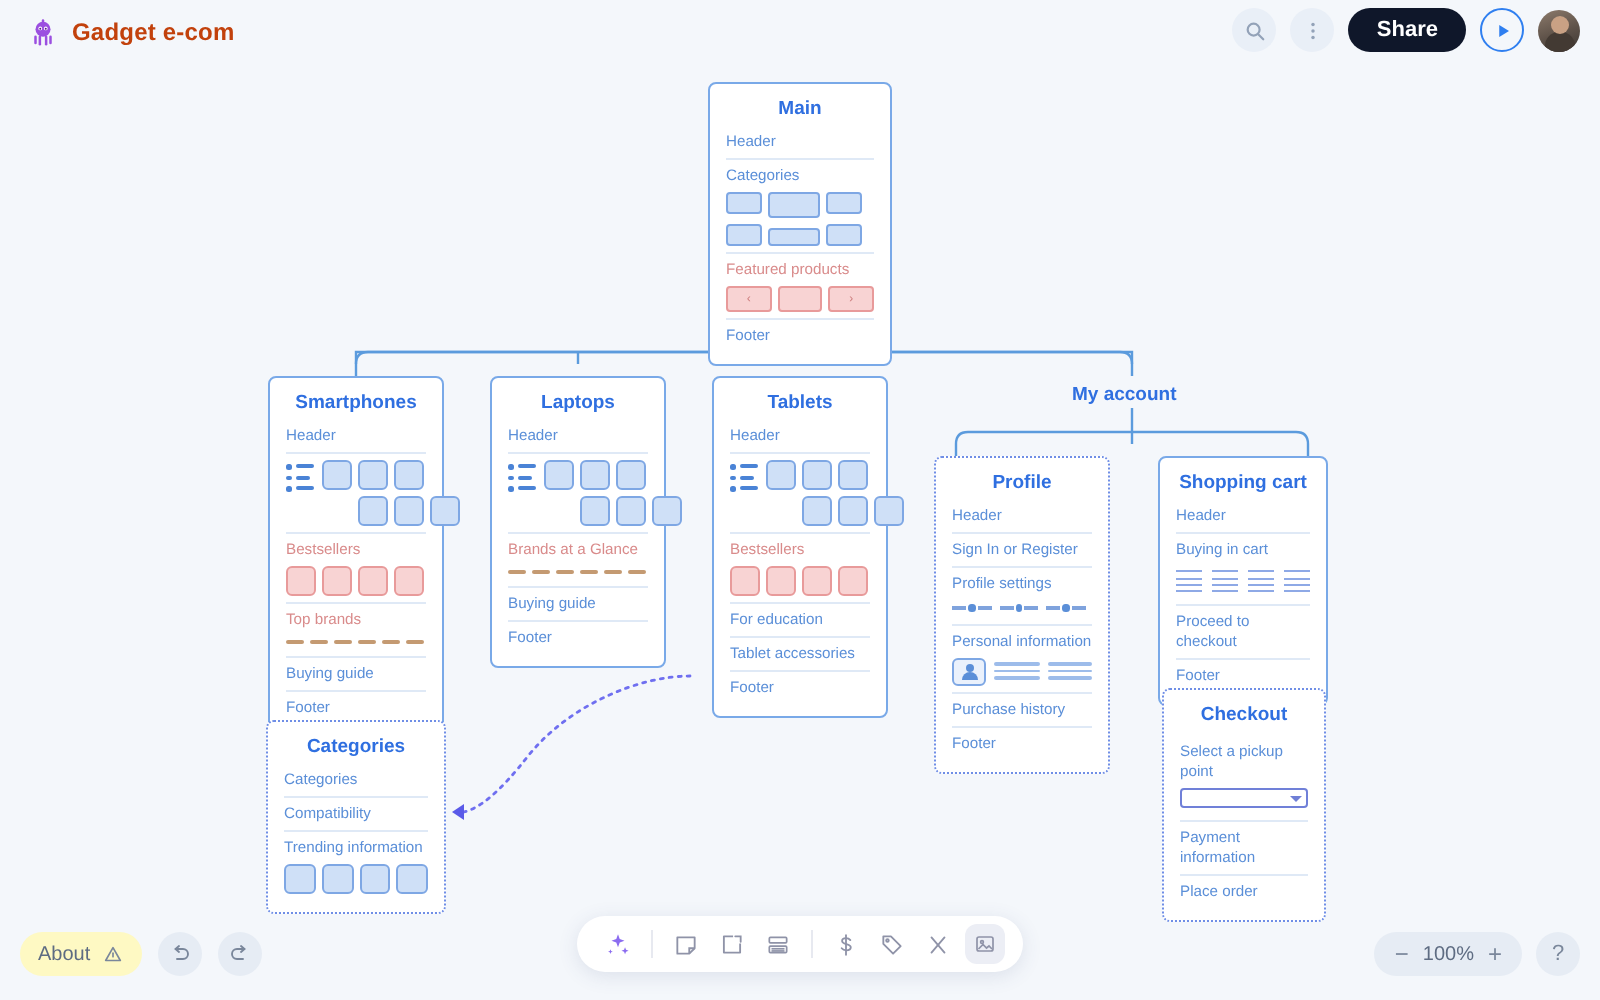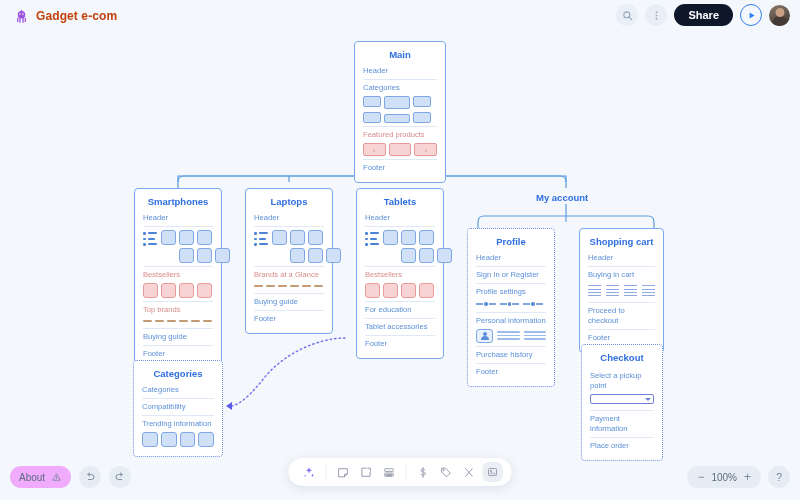--- a/index.html
+++ b/index.html
@@ -144,21 +144,21 @@
     box-shadow: 0 2px 10px rgba(60,80,120,.13);
     display: flex; align-items: center; padding: 0 9px; gap: 0; z-index: 50;
   }
   .tool { width: 23px; height: 23px; display: flex; align-items: center; justify-content: center; color: #8f93a8; }
   .tool.ai { color: #8b6cf0; }
   .tool.boxed { background: #eceef5; border-radius: 6px; width: 20px; height: 20px; margin-left: 2px; }
   .tdiv { width: 1px; height: 14px; background: #e7e9f0; margin: 0 5px; }
 
   .botleft { position: absolute; left: 10px; bottom: 12px; display: flex; align-items: center; gap: 8px; z-index: 50; }
   .pill {
-    height: 22px; border-radius: 11px; background: #f0abfc; display: flex; align-items: center;
+    height: 22px; border-radius: 11px; background: #fef9c3; display: flex; align-items: center;
     gap: 6px; padding: 0 9px; font-size: 10px; color: #5e6c82;
   }
   .circbtn {
     width: 22px; height: 22px; border-radius: 50%; background: #e6ecf4;
     display: flex; align-items: center; justify-content: center; color: #7a879b;
   }
   .botright { position: absolute; right: 10px; bottom: 12px; display: flex; align-items: center; gap: 7px; z-index: 50; }
   .zoompill {
     height: 22px; border-radius: 11px; background: #e6ecf4; display: flex; align-items: center;
     gap: 7px; padding: 0 10px; font-size: 10px; color: #5e6c82;

